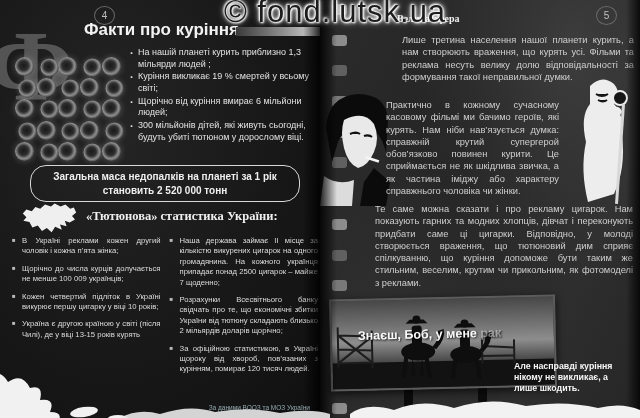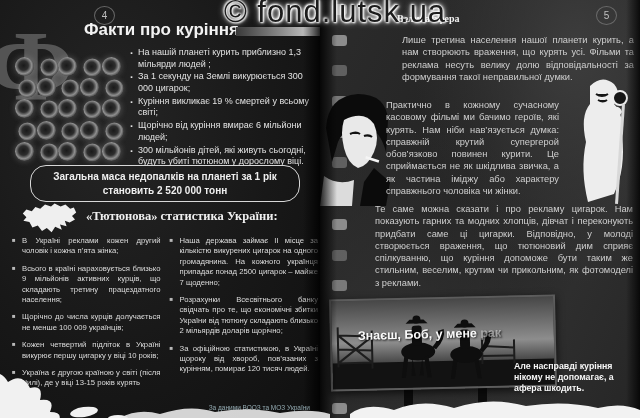--- a/index.html
+++ b/index.html
@@ -120,21 +120,20 @@
         <span></span>
         <span></span>
         <span></span>
         <span></span>
         <span></span>
       </div>
 
     <ul class="facts">
 
     <li>На нашій планеті курить приблизно 1,3 мільярди людей ;</li>
-        <li>За 1 секунду на Землі викурюється 300 000 цигарок;</li>
         <li>Куріння викликає 19 % смертей у всьому світі;</li>
         <li>Щорічно від куріння вмирає 6 мільйони людей;</li>
         <li>300 мільйонів дітей, які живуть сьогодні, будуть убиті тютюном у дорослому віці.</li>
       </ul>
 
     <div class="callout">
       <div>Загальна маса недопалків на планеті за 1 рік</div>
       <div>становить 2 520 000 тонн</div>
     </div>
 
@@ -142,21 +141,20 @@
       <svg class="ua-map" viewBox="0 0 100 64">
         <path fill="#efefef" d="M8,28 L14,21 L23,24 L29,17 L37,20 L45,13 L55,16 L61,11 L71,16 L79,13 L87,20 L93,18 L97,26 L90,32 L95,38 L86,43 L78,40 L81,49 L70,46 L73,55 L62,50 L56,59 L48,52 L40,57 L33,48 L24,51 L19,42 L9,40 L14,34 Z"></path>
       </svg>
       <span class="stats-title">«Тютюнова» статистика України:</span>
     </div>
 
     <div class="stats-cols">
       <ul class="stat-col">
 
       <li>В Україні реклами кожен другий чоловік і кожна п’ята жінка;</li>
-          <li>Всього в країні нараховується близько 9 мільйонів активних курців, що складають третину працездатного населення;</li>
           <li>Щорічно до числа курців долучається не менше 100 009 українців;</li>
           <li>Кожен четвертий підліток в Україні викурює першу цигарку у віці 10 років;</li>
           <li>Україна є другою країною у світі (після Чилі), де у віці 13-15 років курять</li>
         </ul>
       <ul class="stat-col">
       <li>Наша держава займає ІІ місце за кількістю викурених цигарок на одного громадянина. На кожного українця припадає понад 2500 цигарок – майже 7 щоденно;</li>
           <li>Розрахунки Всесвітнього банку свідчать про те, що економічні збитки України від тютюну складають близько 2 мільярдів доларів щорічно;</li>
           <li>За офіційною статистикою, в Україні щороку від хвороб, пов’язаних з курінням, помирає 120 тисяч людей.</li>
         </ul>
     </div>
@@ -243,21 +241,21 @@
         </g>
       </svg>
       <div class="bb-text">
         <span>Знаєш, Боб, у мене</span>
         <span class="faded">рак</span>
       </div>
     </div>
     <div class="bb-leg leg1"></div>
     <div class="bb-leg leg2"></div>
 
-    <div class="caption">Але насправді куріння нікому не допомагає, а афера шкодить.</div>
+    <div class="caption">Але насправді куріння нікому не викликає, а лише шкодить.</div>
 
     <svg class="ground" viewBox="0 0 290 24">
       <path fill="#f2f2f2" d="M0,24 L0,18 Q16,6 44,14 Q72,2 104,12 Q140,0 176,10 Q214,4 248,12 Q272,6 290,14 L290,24 Z"></path>
     </svg>
   </div>
 
   <div class="gutter"></div>
   <div class="right-edge"></div>
 
   <div class="watermark">© fond.lutsk.ua</div>

